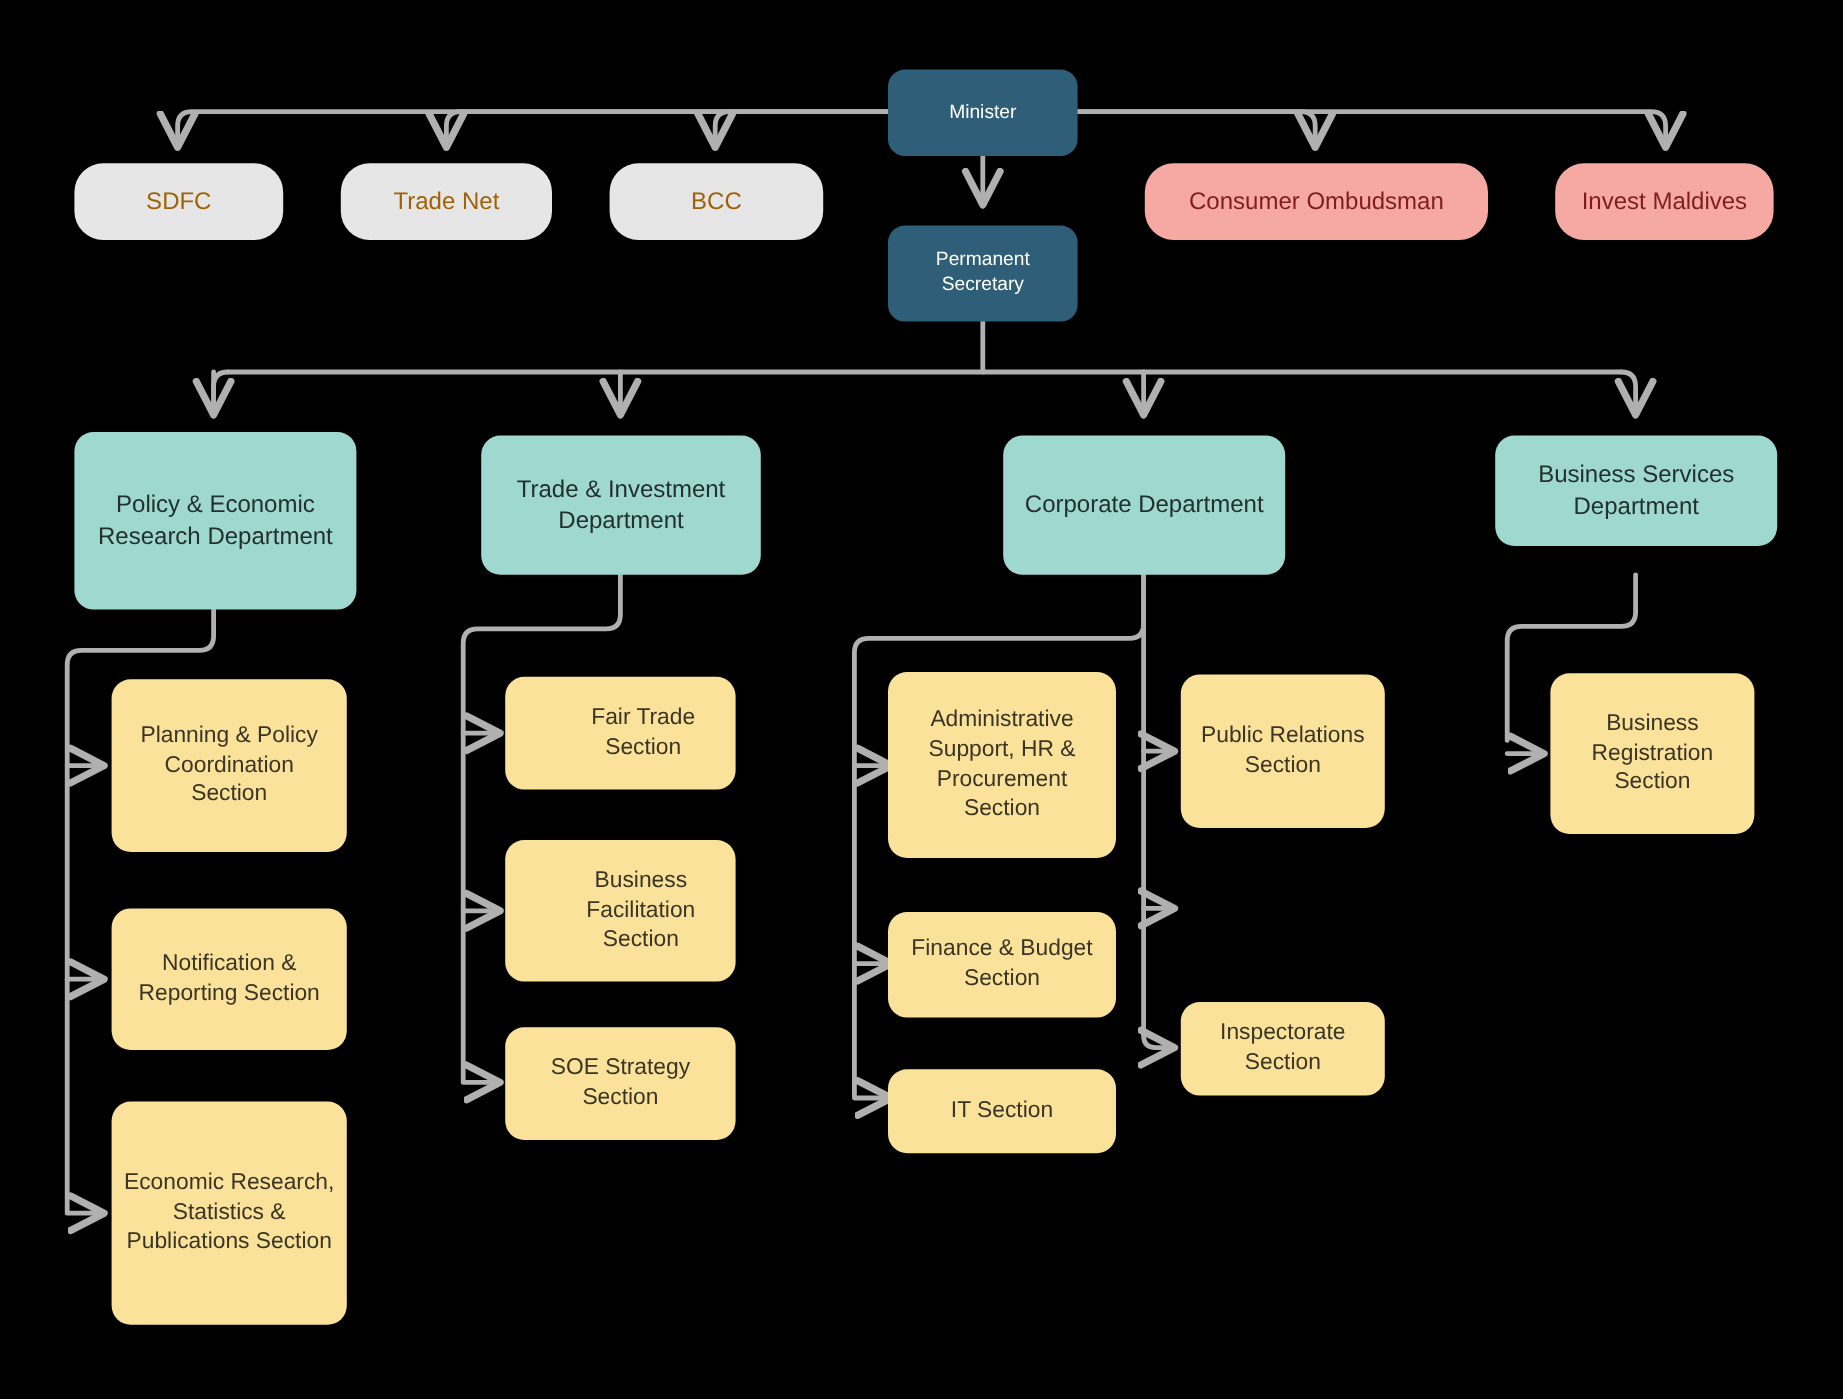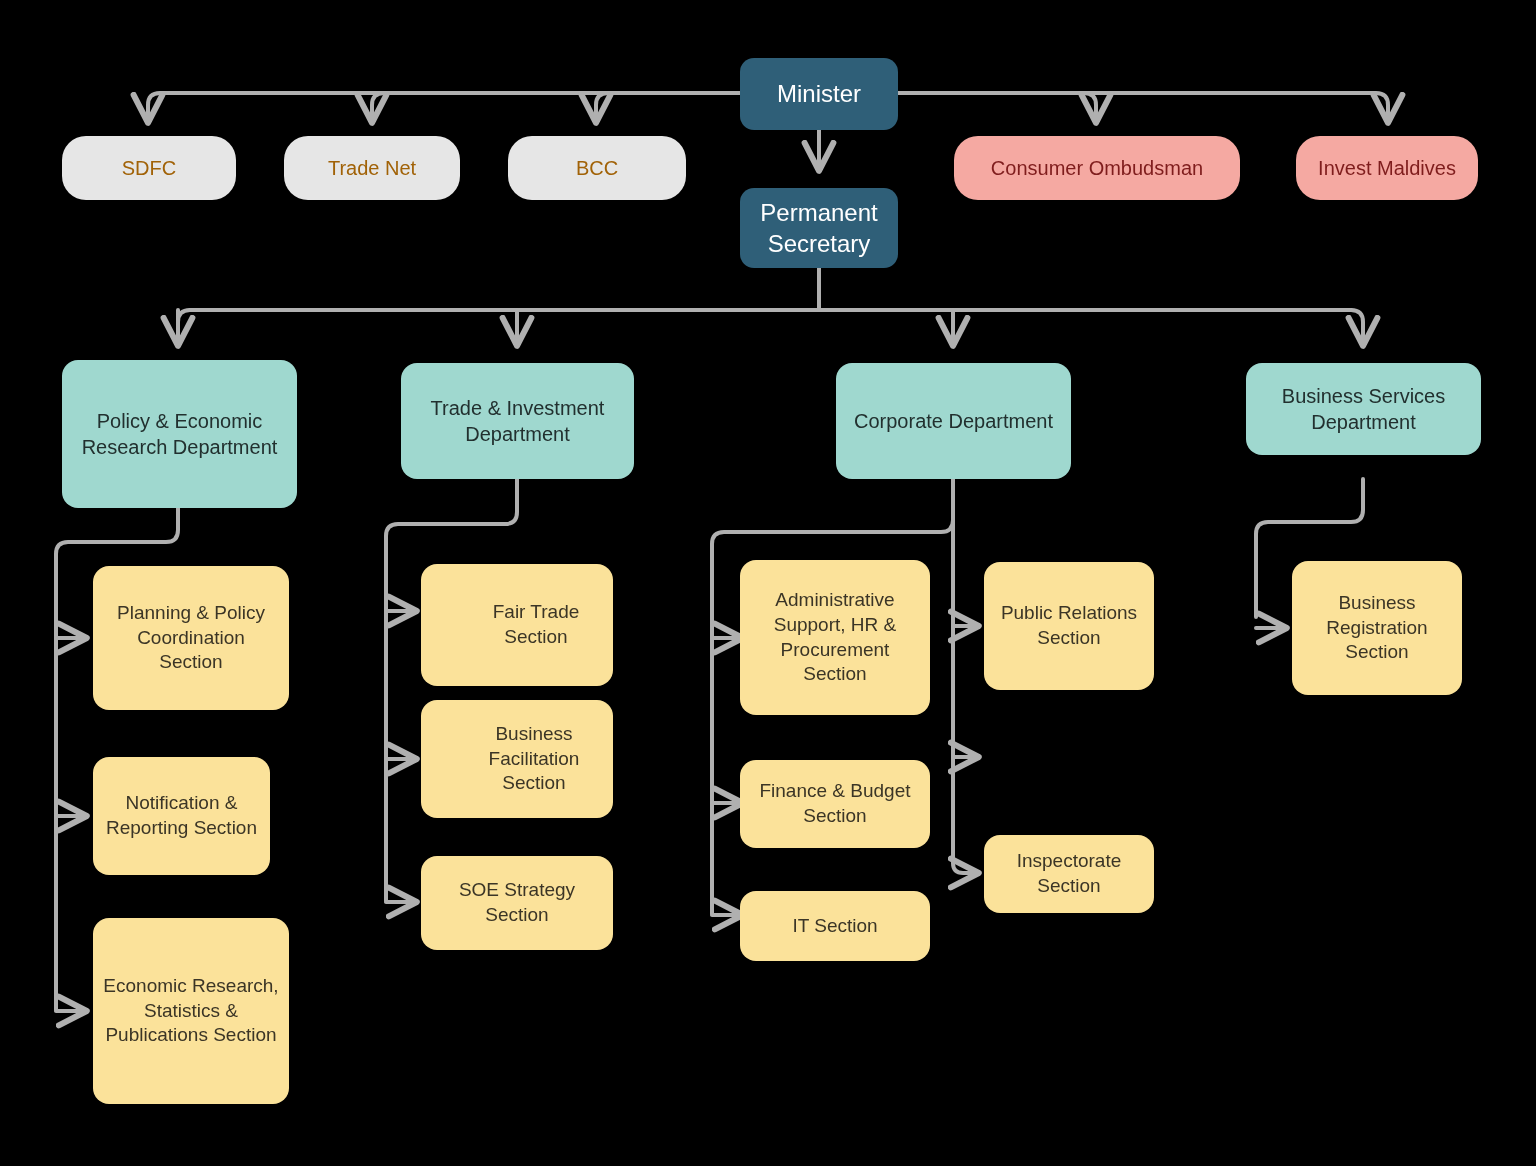--- a/index.html
+++ b/index.html
@@ -31,21 +31,21 @@
     justify-content: center;
     text-align: center;
     border-radius: 16px;
     line-height: 1.30;
     padding: 4px 10px;
     z-index: 2;
   }
   .node.exec {
     background: #2F5F78;
     color: #FFFFFF;
-    font-size: 24px;
+    font-size: 16px;
     border-radius: 14px;
   }
   .node.agency {
     background: #E6E6E6;
     color: #a16207;
     font-size: 20px;
     border-radius: 24px;
   }
   .node.agency-pink {
     background: #F5A9A2;
@@ -154,28 +154,28 @@
   <div class="node dept" style="left:836px; top:363px; width:235px; height:116px;">
     <span>Corporate Department</span>
   </div>
   <div class="node dept" style="left:1246px; top:363px; width:235px; height:92px;">
     <span>Business Services Department</span>
   </div>
 
   <div class="node section" style="left:93px; top:566px; width:196px; height:144px;">
     <span>Planning &amp; Policy Coordination Section</span>
   </div>
-  <div class="node section" style="left:93px; top:757px; width:177px; height:118px;text-align:center;">
+  <div class="node section" style="left:93px; top:757px; width:196px; height:118px;text-align:center;">
     <span>Notification &amp; Reporting Section</span>
   </div>
   <div class="node section" style="left:93px; top:918px; width:196px; height:186px;">
     <span>Economic Research, Statistics &amp; Publications Section</span>
   </div>
 
-  <div class="node section" style="left:421px; top:564px; width:192px; height:122px;padding-left:48px;">
+  <div class="node section" style="left:421px; top:564px; width:192px; height:94px;padding-left:48px;">
     <span>Fair Trade Section</span>
   </div>
   <div class="node section" style="left:421px; top:700px; width:192px; height:118px;padding-left:44px;">
     <span>Business Facilitation Section</span>
   </div>
   <div class="node section" style="left:421px; top:856px; width:192px; height:94px;">
     <span>SOE Strategy Section</span>
   </div>
 
   <div class="node section" style="left:740px; top:560px; width:190px; height:155px;justify-content:center;">

